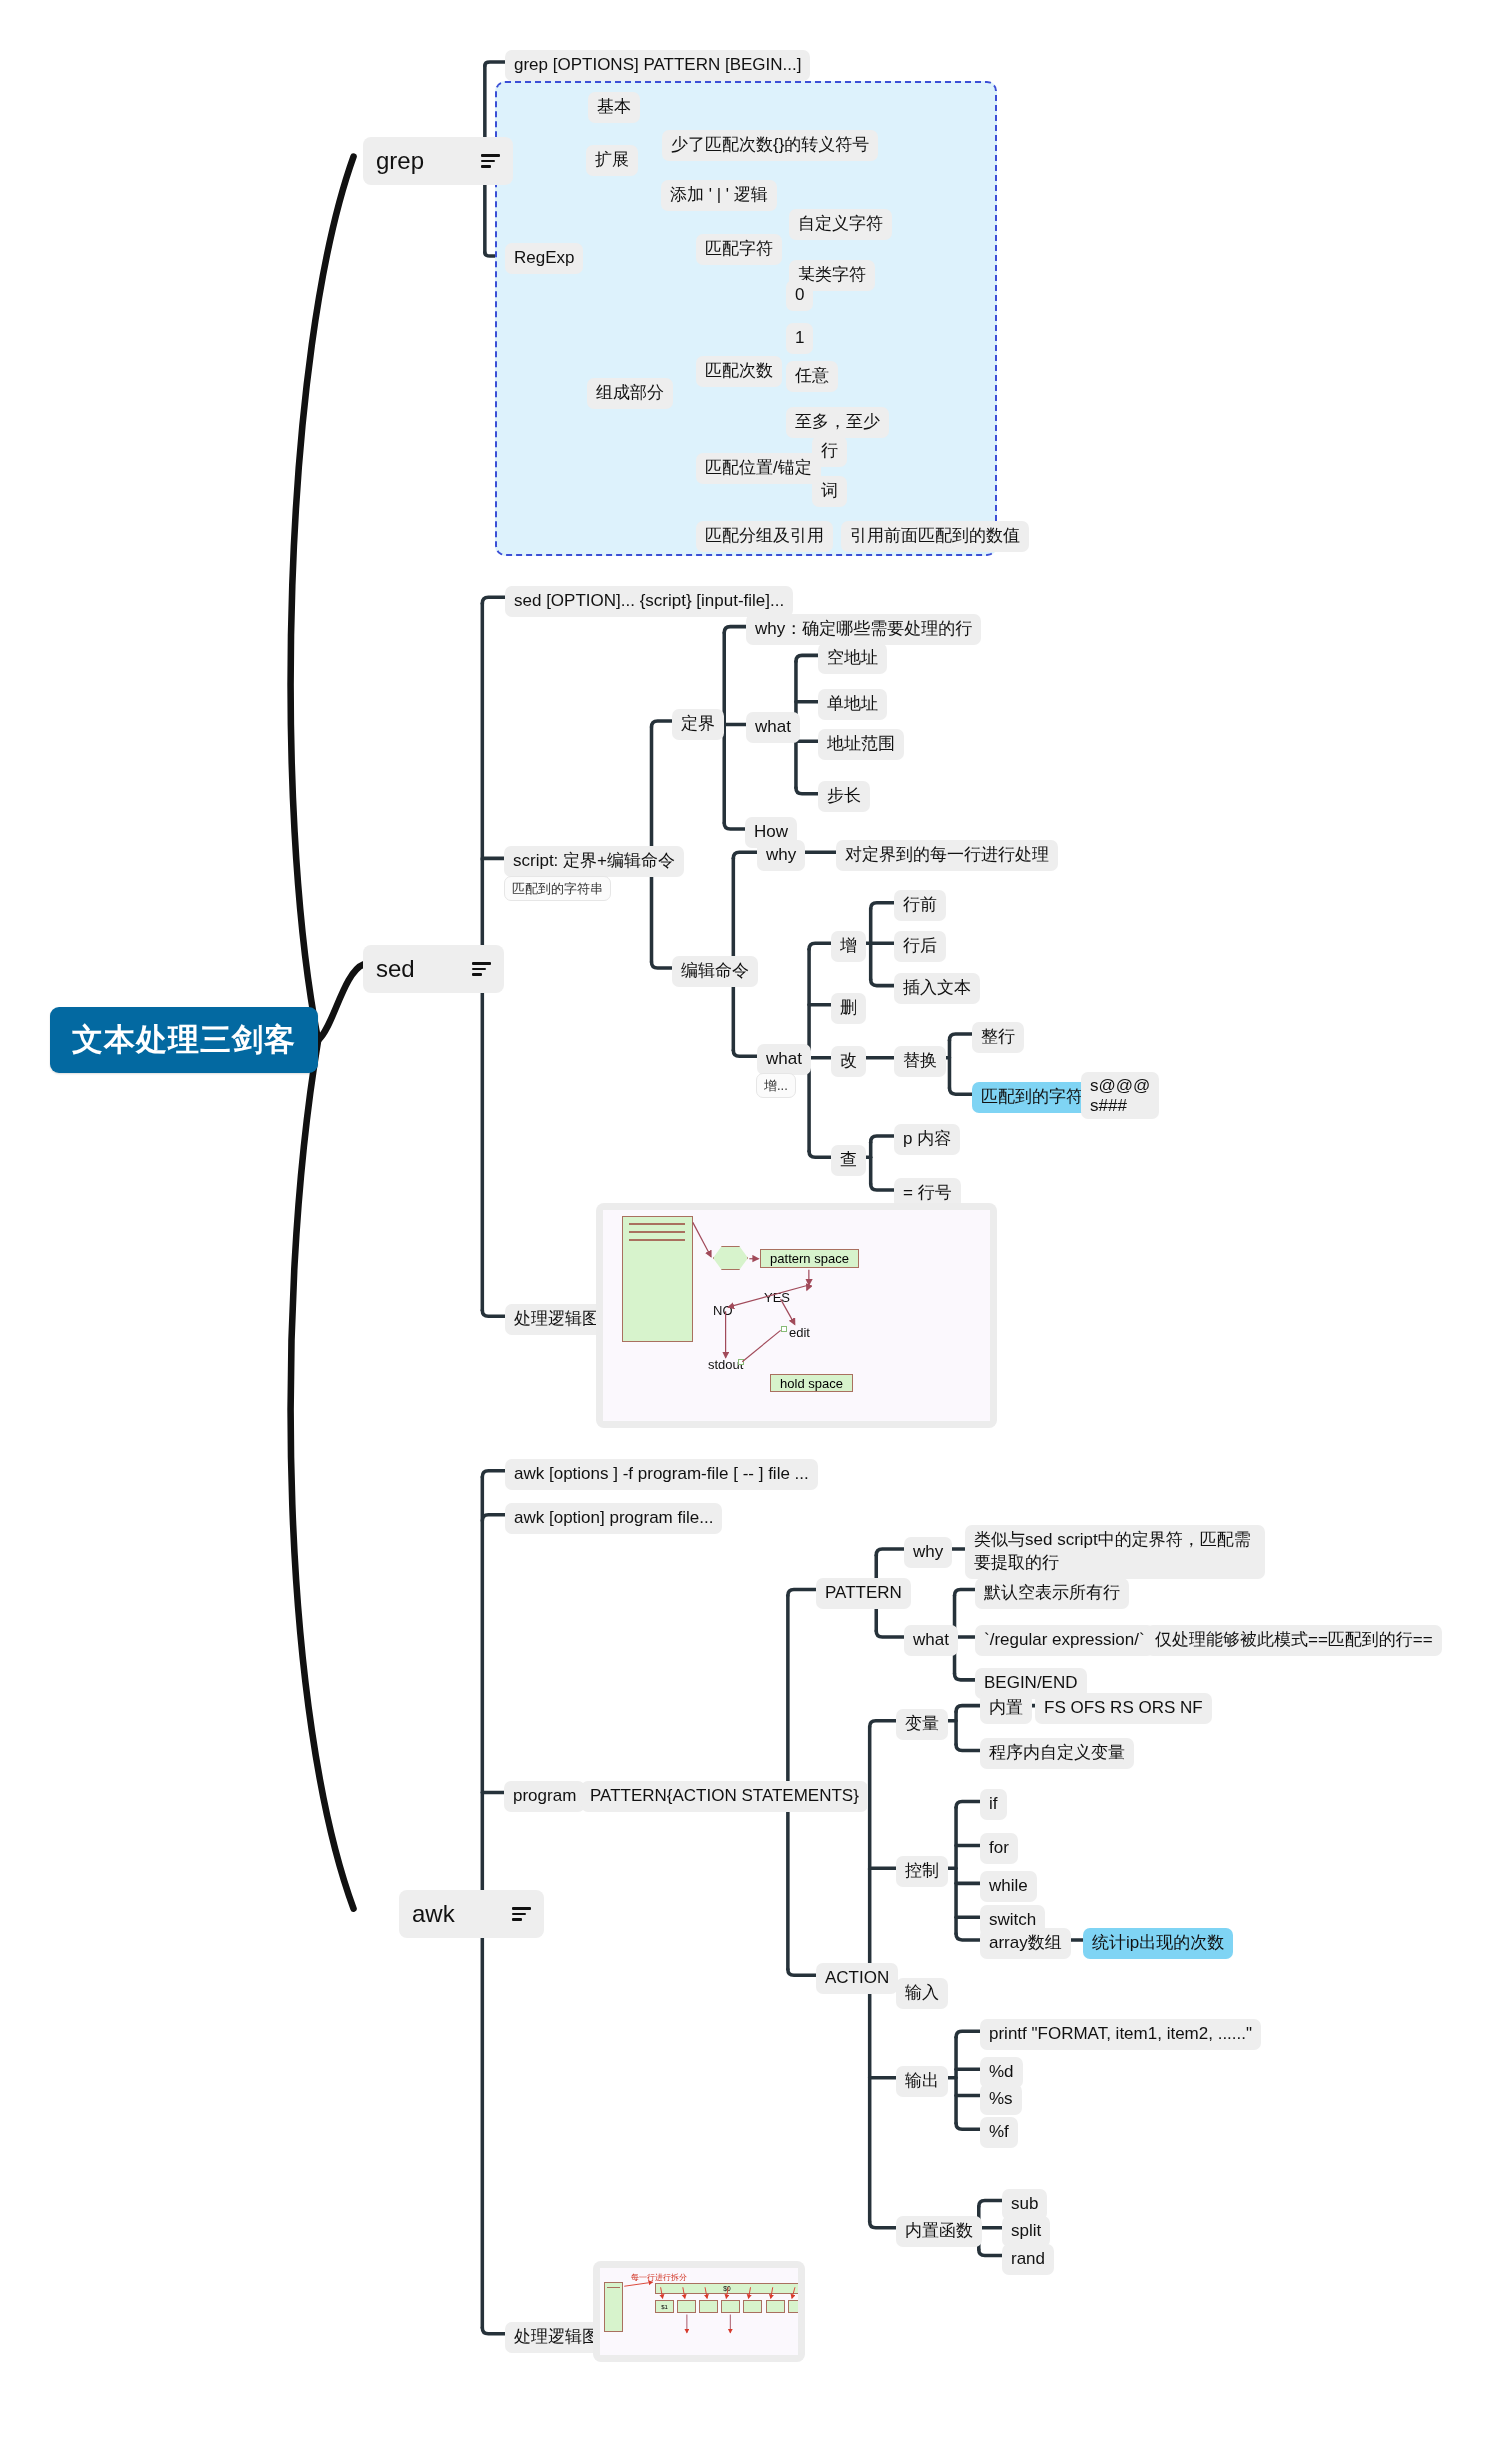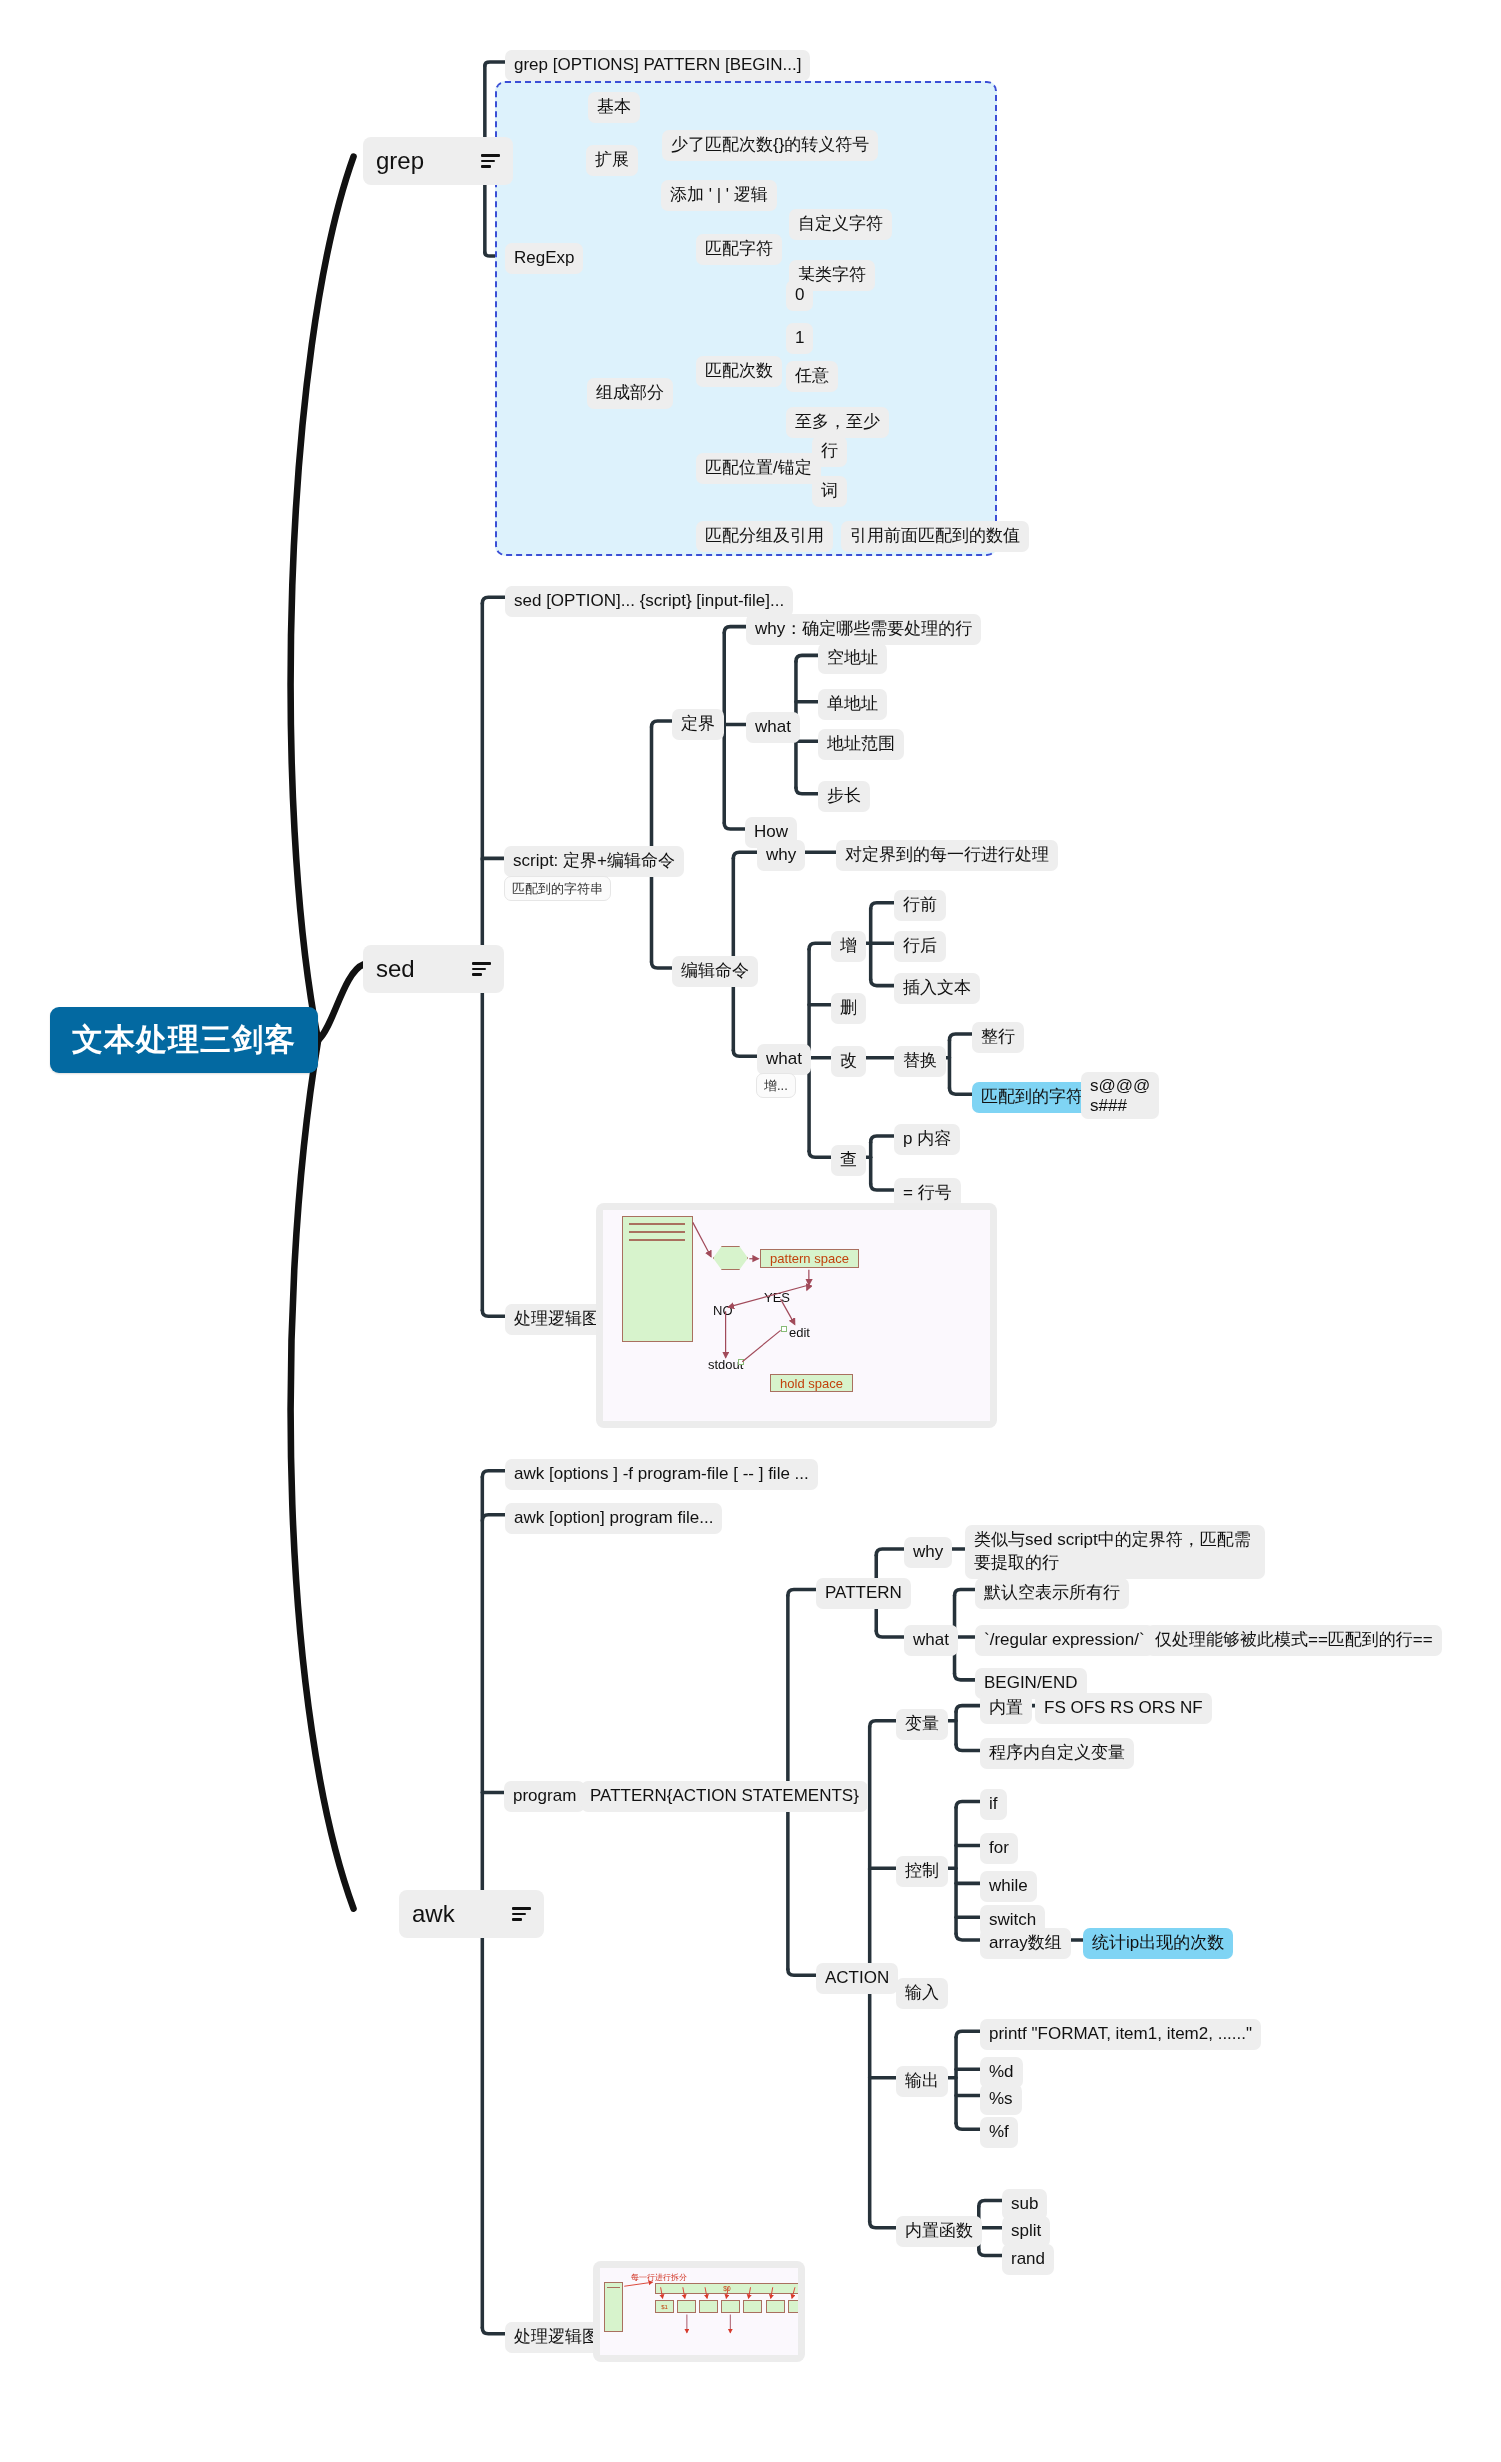--- a/index.html
+++ b/index.html
@@ -66,21 +66,21 @@
     padding:7px;
   }
   .imgcard .inner { width:100%; height:100%; background:#fbf8fd; position:relative; overflow:hidden; }
 
   .doc {
     position:absolute; background:#d7f3cc; border:1.5px solid #a9705f;
   }
   .docline { position:absolute; height:1.5px; background:#a9705f; }
   .boxg { position:absolute; background:#d7f3cc; border:1.5px solid #a9705f;
           display:flex; align-items:center; justify-content:center;
-          font-size:13px; color:#c2410c; font-family:"Liberation Sans",sans-serif; }
+          font-size:13px; color:#000000; font-family:"Liberation Sans",sans-serif; }
   .hexg {
     position:absolute; background:#d7f3cc; border:1.5px solid #a9705f;
     clip-path:polygon(25% 0,75% 0,100% 50%,75% 100%,25% 100%,0 50%);
   }
   .lbl { position:absolute; font-size:13px; color:#111; }
   .lbl.small { font-size:8px; color:#d03020; }
   .sq { position:absolute; width:5.6px; height:5.6px; border:1px solid #8b7; background:#fff; }
 </style>
 </head>
 <body>

